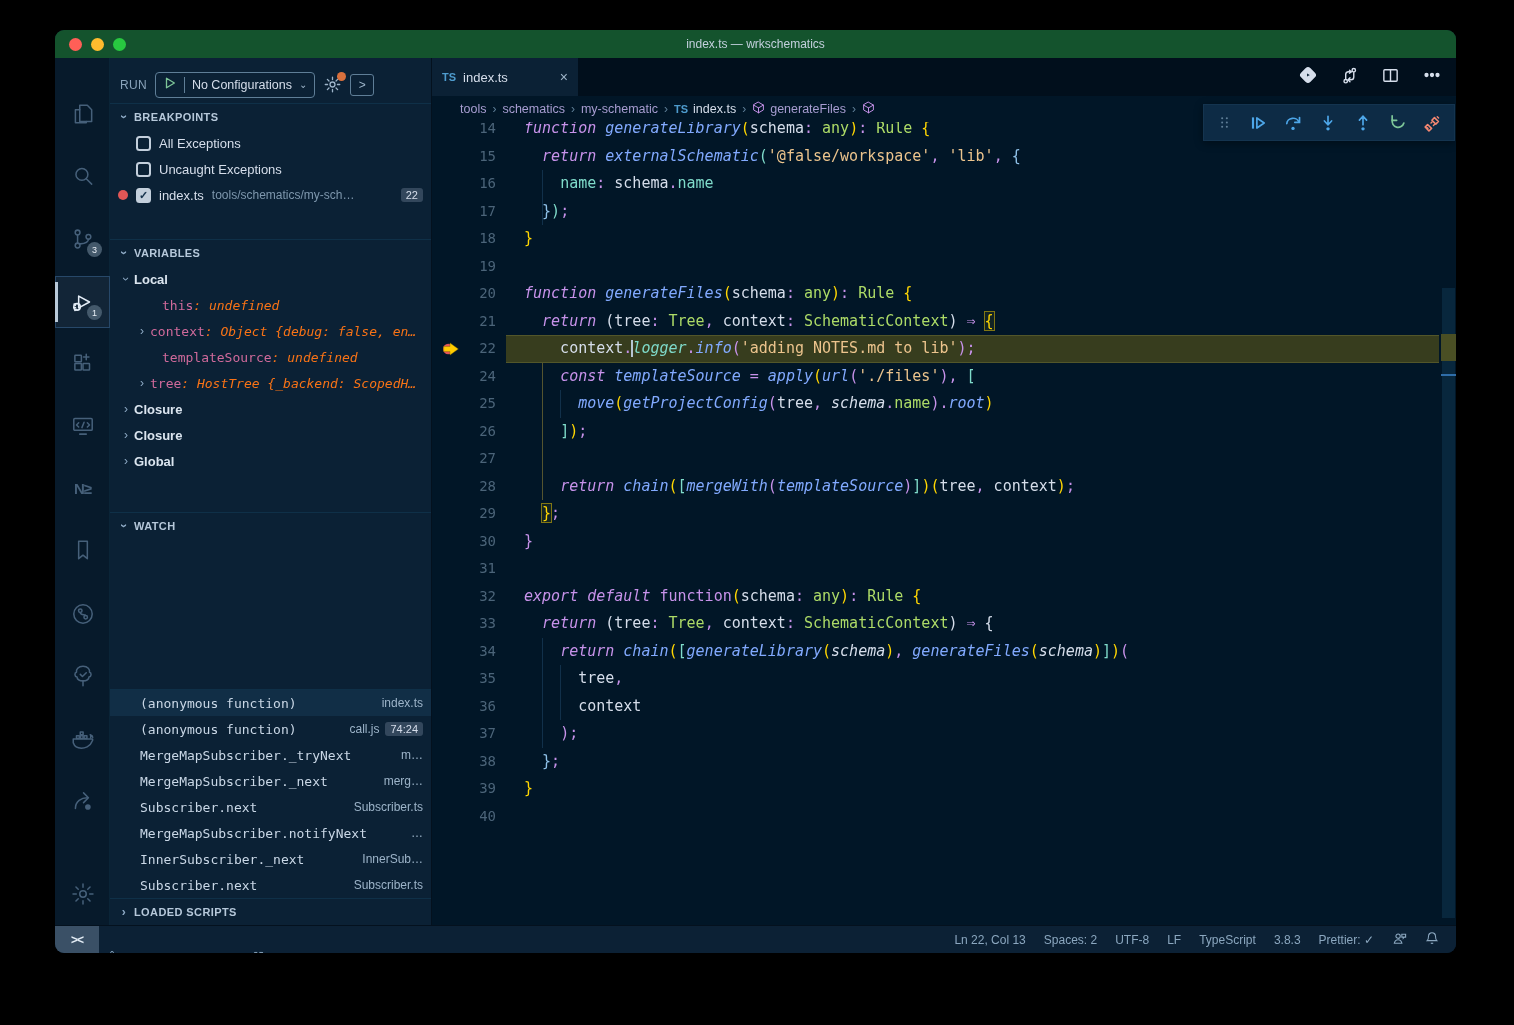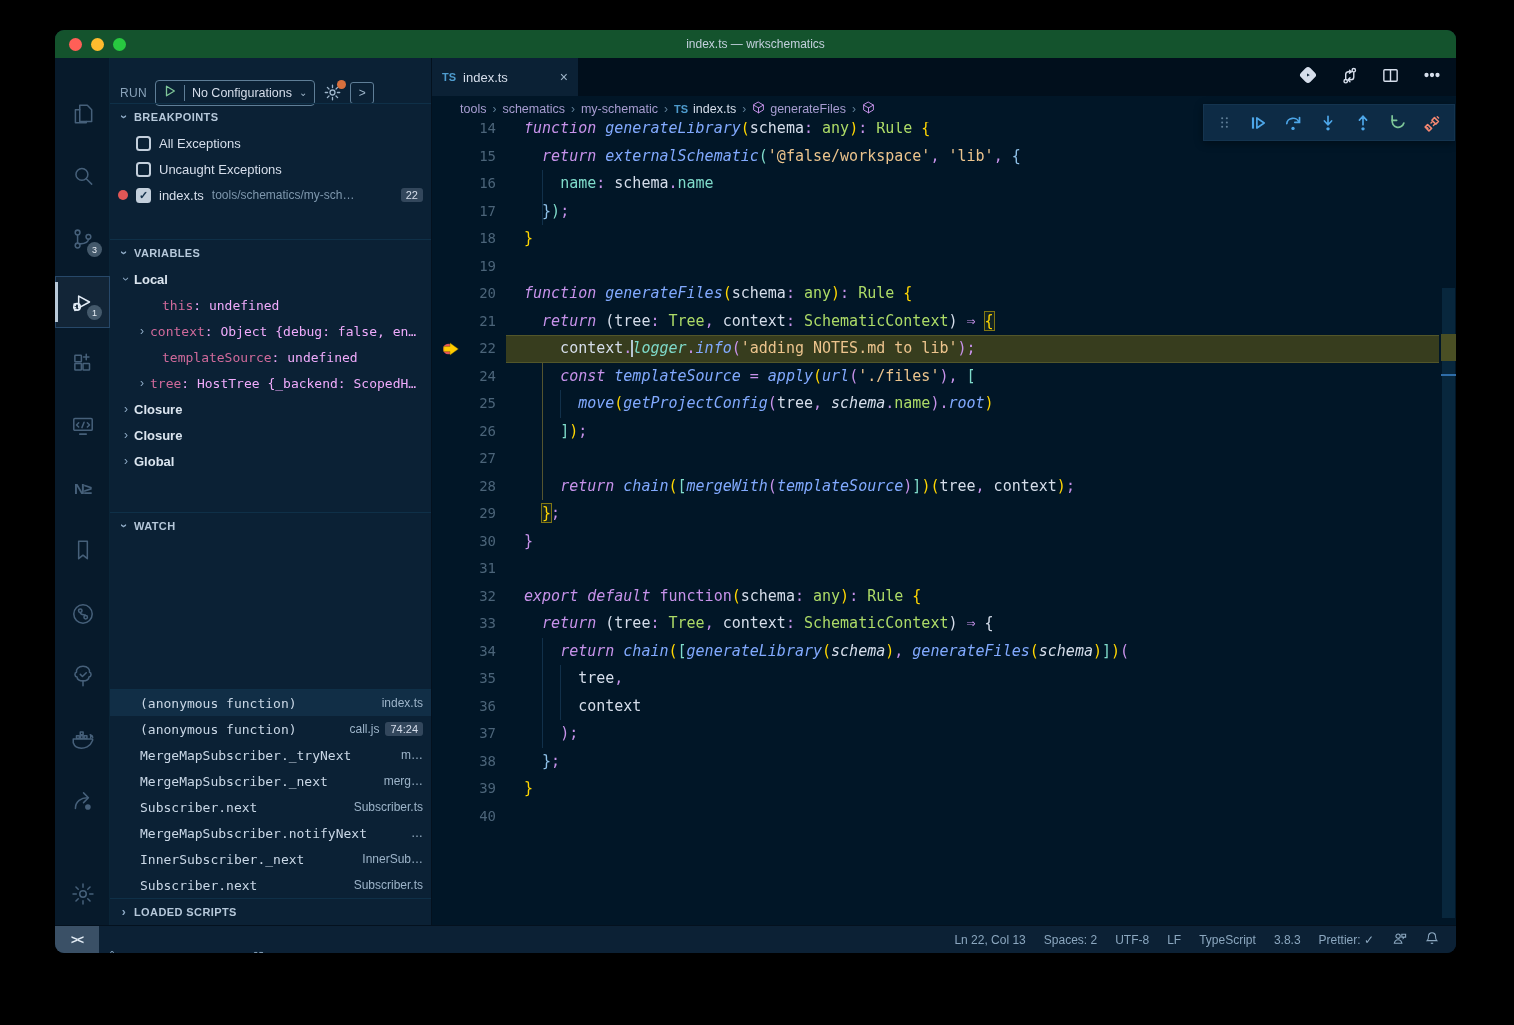--- a/index.html
+++ b/index.html
@@ -21,40 +21,40 @@
   .activitybar{width:55px;height:100%;background:var(--activity-bg);position:relative;flex:none;border-right:1px solid #0a2437;}
   .act-item{position:absolute;left:0;width:55px;height:52px;display:flex;align-items:center;justify-content:center;color:#46607a;}
   .act-item svg{width:26px;height:26px;stroke:#46607a;fill:none;stroke-width:1.4;}
   .act-item.active svg{stroke:#e4edf6;}
   .act-item.active{background:rgba(95,126,151,.12);box-shadow:inset 0 0 0 1px #274869;}
   .act-item.active::before{content:"";position:absolute;left:0;top:6px;bottom:6px;width:3px;background:#b9c9d9;}
   .act-badge{position:absolute;right:8px;bottom:8px;min-width:15px;height:15px;border-radius:8px;background:#44596b;color:#e8eef5;font-size:9px;display:flex;align-items:center;justify-content:center;padding:0 3px;}
   .nx-text{font-size:15px;font-weight:bold;color:#46607a;letter-spacing:-1px;}
   
   .sidebar{width:322px;height:100%;background:var(--win-bg);position:relative;flex:none;font-size:13px;color:var(--fg);border-right:1px solid #04111e;}
-  .run-header{position:absolute;left:0;top:12px;width:100%;height:45px;display:flex;align-items:center;padding:0 10px;gap:8px;}
+  .run-header{position:absolute;left:0;top:4px;width:100%;height:45px;display:flex;align-items:center;padding:0 10px;gap:8px;}
   .run-label{color:#8aa3ba;font-size:12px;letter-spacing:.3px;}
   .run-dd{height:26px;border:1px solid #5f7e97;border-radius:4px;display:flex;align-items:center;padding:0 7px;gap:7px;color:var(--fg);font-size:12.5px;}
   .run-dd .divider{width:1px;height:16px;background:#5f7e97;}
   .icon-btn{position:relative;display:flex;align-items:center;justify-content:center;}
   .gear-dot{position:absolute;right:-4px;top:-3px;width:9px;height:9px;border-radius:50%;background:#d8703d;}
   .console-btn{width:24px;height:22px;border:1.5px solid #5f7e97;border-radius:3px;color:#9db4c9;font-size:12px;display:flex;align-items:center;justify-content:center;}
   .section{position:absolute;left:0;width:100%;border-top:1px solid var(--border);}
   .sec-header{height:26px;display:flex;align-items:center;padding:0 8px;gap:4px;font-size:11px;font-weight:bold;letter-spacing:.4px;color:#b6c8da;}
   .sec-right{margin-left:auto;font-size:9.5px;color:#7e97ad;letter-spacing:.3px;}
   .chev{color:#8da9c4;font-size:12px;width:12px;display:inline-flex;justify-content:center;}
   .chev.open{transform:rotate(90deg);}
   .row{height:26px;display:flex;align-items:center;padding:0 8px;position:relative;}
   .cb{width:15px;height:15px;border-radius:3.5px;border:2.5px solid #c3cfdc;flex:none;display:flex;align-items:center;justify-content:center;}
   .cb.checked{background:#c3cfdc;color:#17334d;font-size:11px;font-weight:bold;}
   .bp-dot{width:10px;height:10px;border-radius:50%;background:#e15656;flex:none;}
   .badge{background:#33475c;color:#d6deeb;font-size:11px;border-radius:3px;padding:1px 5px;margin-left:auto;flex:none;}
   .mono{font-family:"DejaVu Sans Mono",monospace;}
   .var-name{color:#d06a9b;}
-  .var-val{color:#f0abfc;}
+  .var-val{color:#f97316;font-style:italic;}
   .group-label{font-weight:bold;color:#dbe5ef;}
   .cs-row .file{margin-left:auto;color:#9db4c9;font-size:12px;}
   .cs-row.selected{background:#16385395;}
   .path-dim{color:#7e97ad;font-size:12px;margin-left:8px;overflow:hidden;white-space:nowrap;}
   
   .editor{flex:1;height:100%;background:var(--editor-bg);position:relative;overflow:hidden;}
   .tabbar{position:absolute;left:0;top:0;width:100%;height:38px;background:#010f1c;display:flex;}
   .tab{width:146px;height:100%;background:#0b2135;display:flex;align-items:center;padding:0 10px;gap:7px;font-size:13px;color:var(--fg);}
   .ts-badge{color:#4e9bcd;font-weight:bold;font-size:11px;}
   .tab-close{margin-left:auto;color:#9fb5c9;font-size:14px;}

